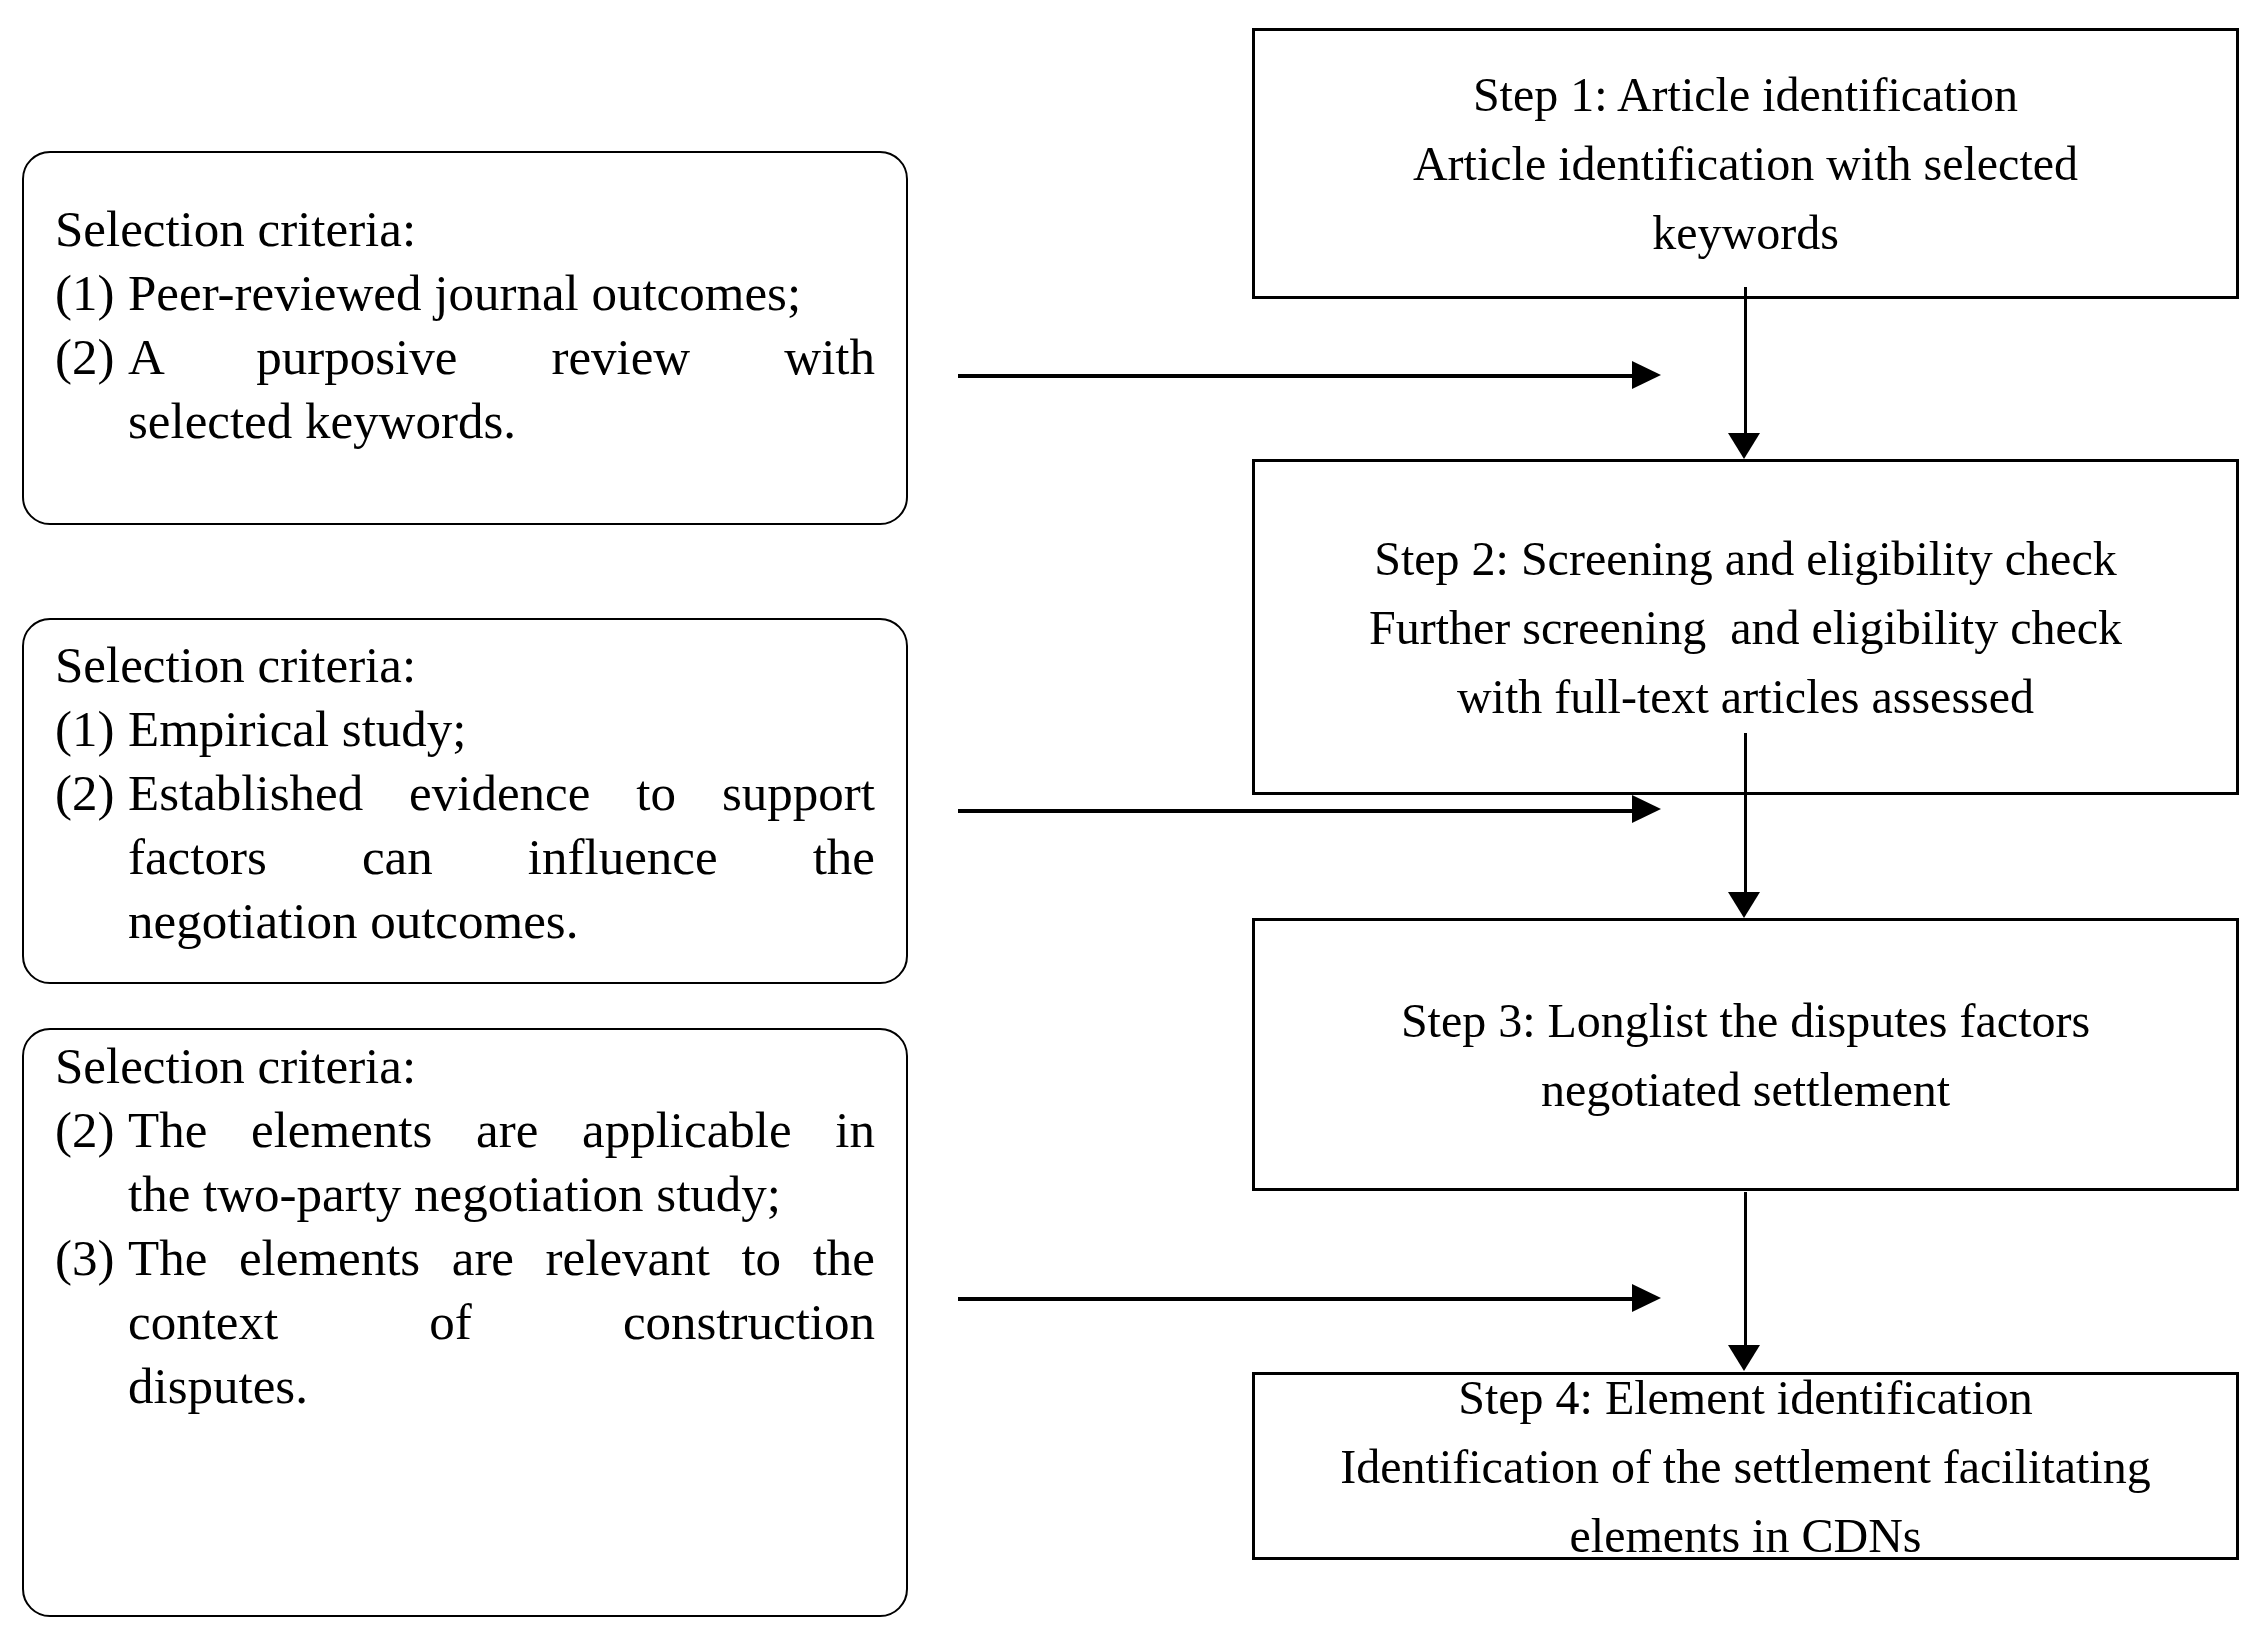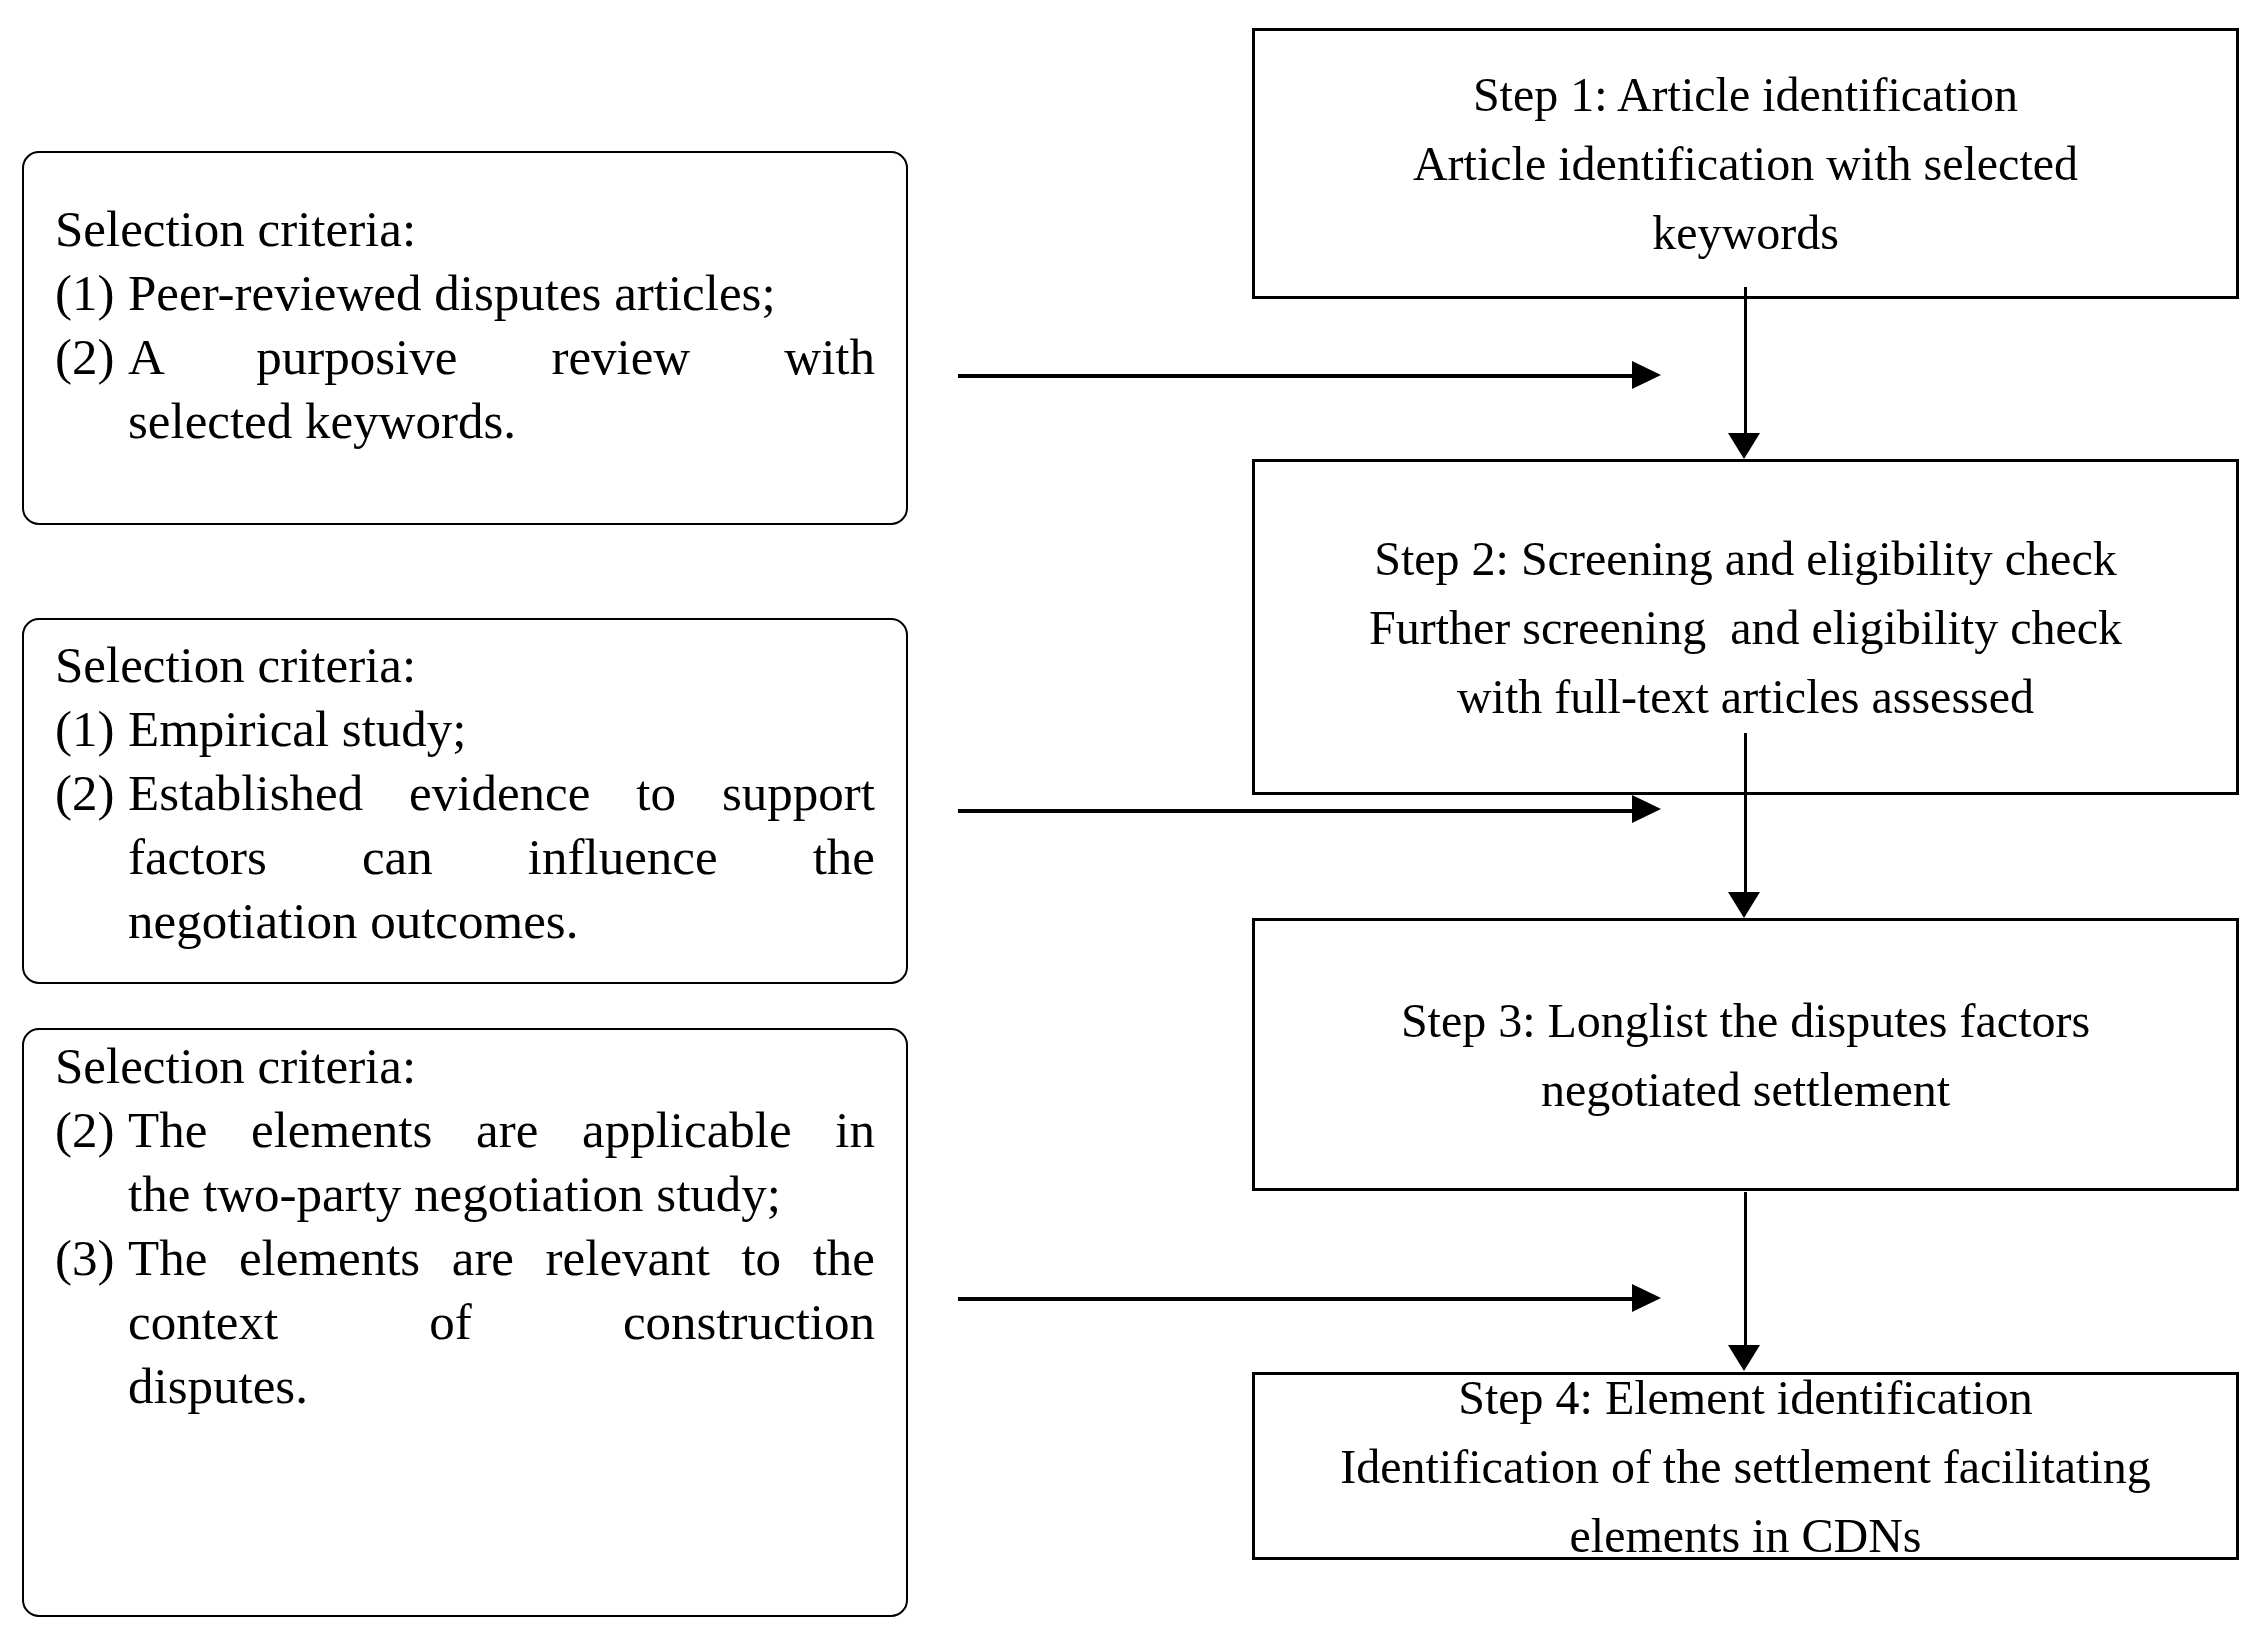--- a/index.html
+++ b/index.html
@@ -8,21 +8,21 @@
     width:2261px;height:1631px;
     background:#ffffff;
     font-family:"Liberation Serif","DejaVu Serif",serif;
     color:#000000;
     overflow:hidden;
   }
   
   .lbox{
     position:absolute;left:22px;width:886px;
     box-sizing:border-box;
-    border:2.9px solid #000;border-radius:17px;
+    border:2.9px solid #000;border-radius:28px;
     background:#fff;
     padding:0 31px 0 31px;
   }
   .box-a{top:151px;height:374px;padding-top:44px;}
   .box-b{top:618px;height:366px;padding-top:13px;}
   .box-c{top:1028px;height:589px;padding-top:3.7px;}
   .ltitle,.lline{font-size:51px;line-height:64px;white-space:normal;}
   .marker{display:inline-block;width:73px;}
   .lline.cont{padding-left:73px;}
   .just{text-align:justify;text-align-last:justify;}
@@ -47,21 +47,21 @@
          border-top:26px solid #000;border-left:16px solid transparent;border-right:16px solid transparent;}
 </style>
 </head>
 <body>
 
 <div class="canvas">
 
   <div class="lbox box-a">
     <div class="ltitle">Selection criteria:</div>
     <div class="item">
-      <div class="lline first"><span class="marker">(1)</span><span>Peer-reviewed disputes articles;</span></div>
+      <div class="lline first"><span class="marker">(1)</span><span>Peer-reviewed journal outcomes;</span></div>
     </div>
     <div class="item">
       <div class="lline first just"><span class="marker">(2)</span><span>A purposive review with</span></div>
       <div class="lline cont">selected keywords.</div>
     </div>
   </div>
 
   <div class="lbox box-b">
     <div class="ltitle">Selection criteria:</div>
     <div class="item">

